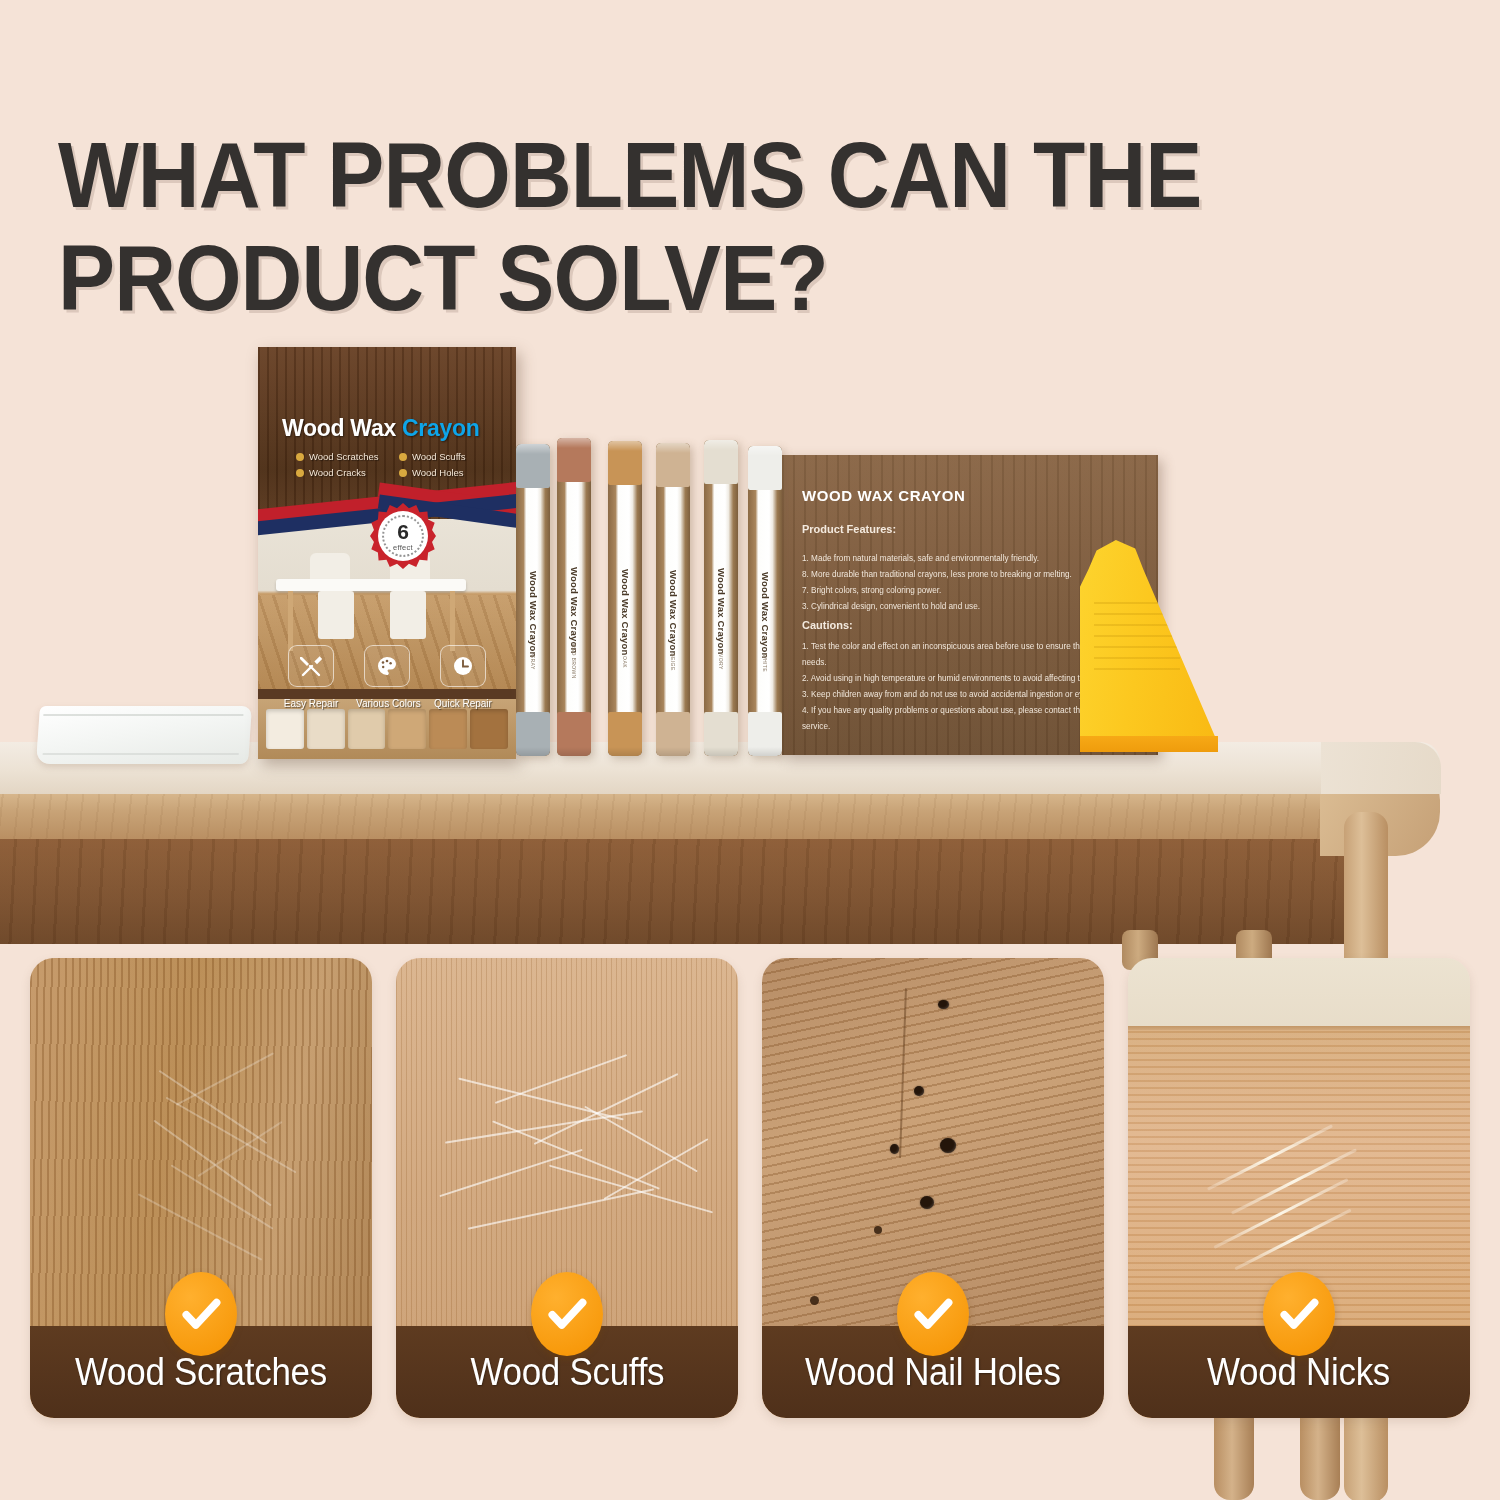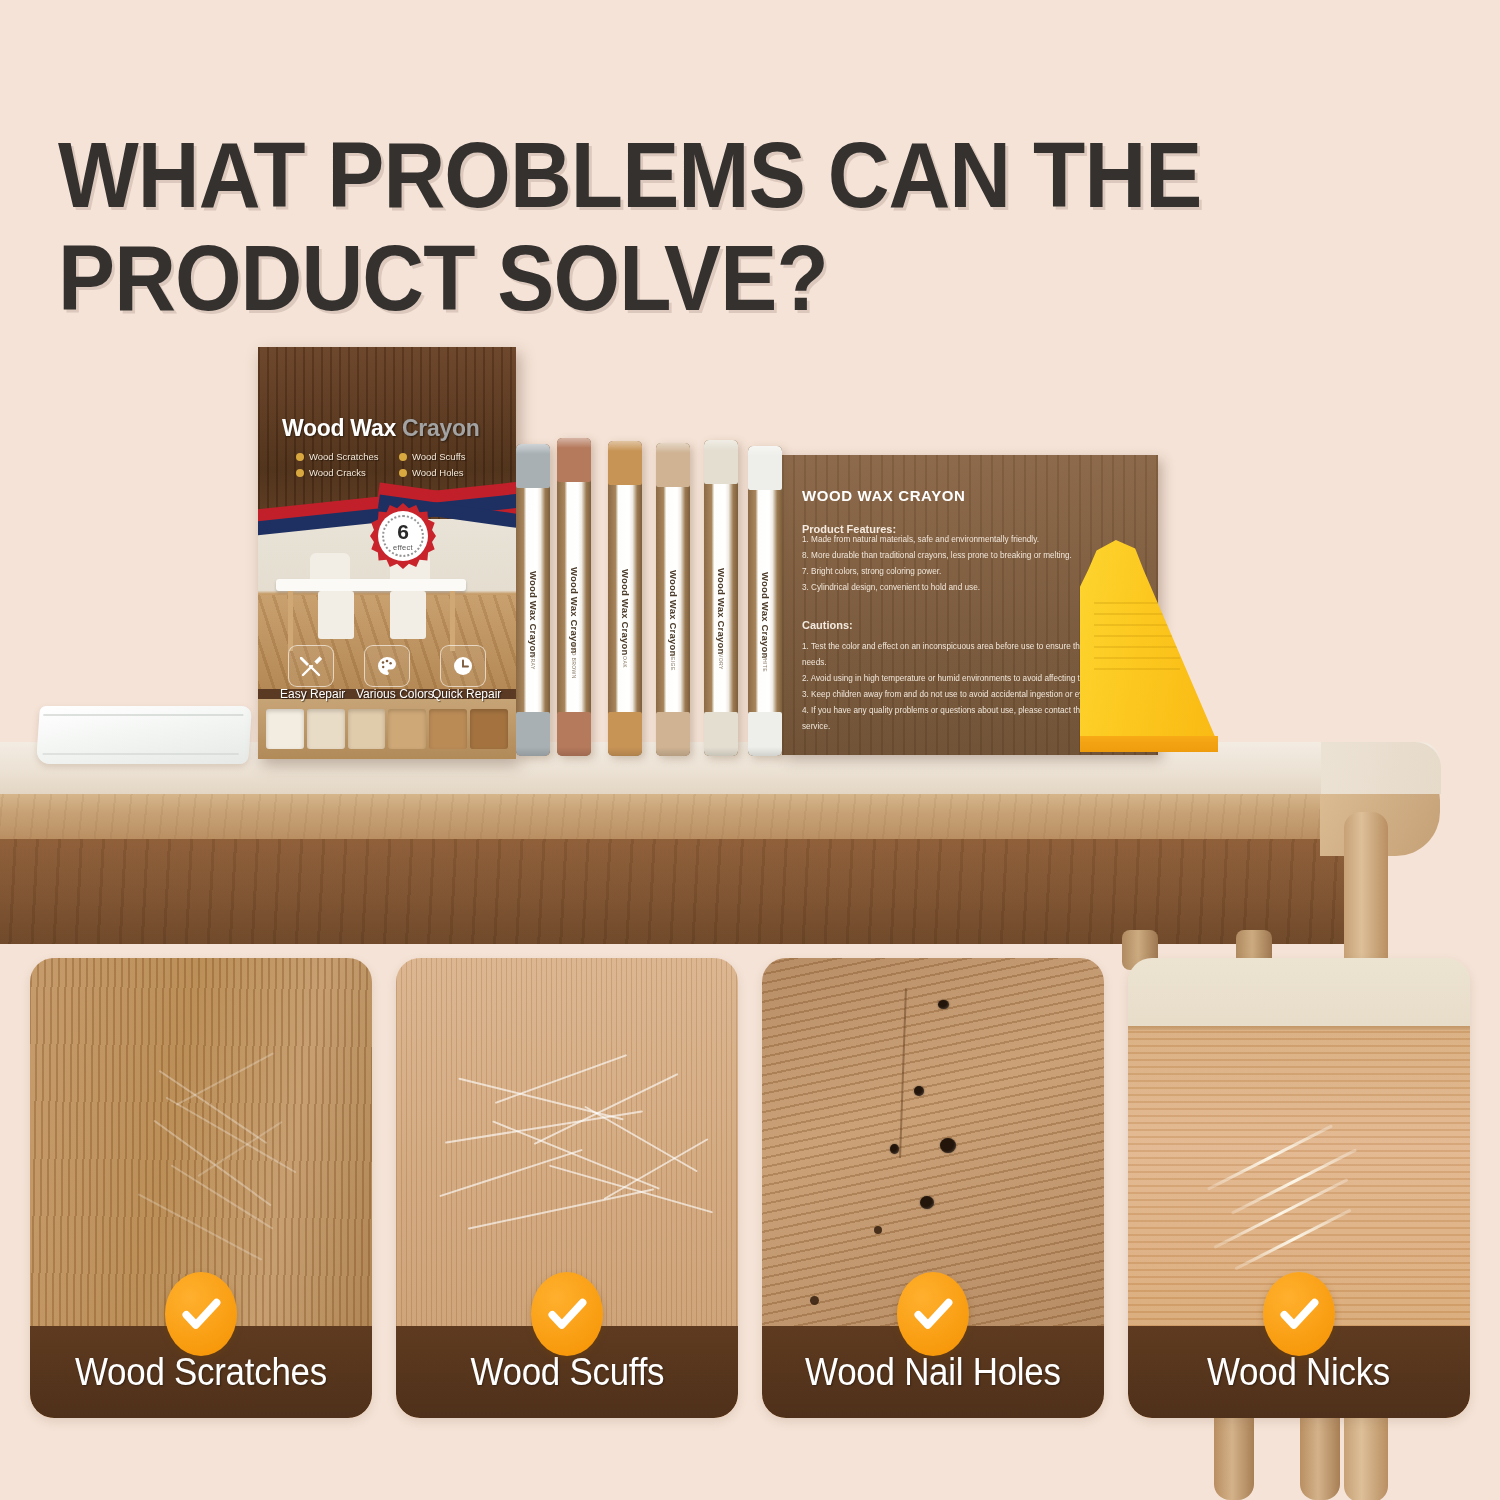--- a/index.html
+++ b/index.html
@@ -91,21 +91,21 @@
     position:absolute;left:0;top:0;right:0;height:175px;
     background:linear-gradient(#6b4428,#4e3018 70%,#5c3a20);
   }
   .box-wood:after{content:"";position:absolute;inset:0;opacity:.45;
     background:repeating-linear-gradient(90deg,rgba(30,12,2,.45) 0 2px,rgba(255,255,255,.05) 2px 9px);}
   .box-title{
     position:absolute;left:24px;top:68px;font-size:23px;font-weight:700;
     color:#fff;letter-spacing:-.3px;white-space:nowrap;z-index:3;
     text-shadow:1px 1px 2px rgba(0,0,0,.5);
   }
-  .box-title .gold{color:#a3a3a3;text-align:right;}
+  .box-title .gold{color:#0ea5e9;text-align:right;}
   .box-bullets{position:absolute;left:38px;top:104px;width:200px;z-index:3;
     display:grid;grid-template-columns:1fr 1fr;gap:5px 6px;}
   .bul{display:flex;align-items:center;gap:5px;font-size:9.5px;color:#f3e6d6;
     white-space:nowrap;text-shadow:1px 1px 1px rgba(0,0,0,.5);}
   .bul i{width:8px;height:8px;border-radius:50%;background:#d9a93f;flex:0 0 auto;}
   .stripe-red{position:absolute;left:-10px;top:148px;width:290px;height:14px;
     background:#c1202b;transform:rotate(-6deg);z-index:2;}
   .stripe-red2{position:absolute;left:120px;top:148px;width:180px;height:14px;
     background:#c1202b;transform:rotate(8deg);z-index:2;}
   .stripe-blue{position:absolute;left:-10px;top:160px;width:290px;height:14px;
@@ -135,21 +135,21 @@
   .badge-num{font-size:21px;font-weight:700;color:#2a2a2a;line-height:1;}
   .badge-lab{font-size:7.5px;color:#555;letter-spacing:.3px;margin-top:1px;}
   .badge-dots{position:absolute;left:4px;top:4px;right:4px;bottom:4px;
     border-radius:50%;border:2px dotted rgba(60,60,60,.55);}
   .feat-row{position:absolute;left:22px;top:298px;width:214px;z-index:5;
     display:flex;justify-content:space-between;}
   .feat{width:62px;text-align:center;}
   .feat-ico{width:44px;height:40px;margin:0 auto;border:1.5px solid rgba(255,255,255,.6);
     border-radius:9px;display:flex;align-items:center;justify-content:center;
     background:rgba(255,255,255,.07);}
-  .feat-lab{font-size:12px;color:#fff;margin-top:0;white-space:nowrap;
+  .feat-lab{font-size:10px;color:#fff;margin-top:11px;white-space:nowrap;
     text-shadow:1px 1px 1px rgba(0,0,0,.55);}
   .swatch-strip{position:absolute;left:0;top:352px;right:0;height:60px;
     background:linear-gradient(#c7a476,#b18a58);display:flex;align-items:center;
     padding:0 8px;gap:3px;z-index:4;}
   .sw{flex:1;height:40px;border-radius:3px;box-shadow:inset 0 2px 4px rgba(0,0,0,.18);}
 
   
   .crayon{
     position:absolute;width:34px;border-radius:5px;
     box-shadow:3px 3px 8px rgba(120,90,60,.30);
@@ -182,21 +182,21 @@
     overflow:hidden;
   }
   .card-grain{position:absolute;inset:0;opacity:.22;
     background:repeating-linear-gradient(90deg,rgba(40,22,6,.5) 0 2px,rgba(255,255,255,.07) 2px 11px);}
   .card-h1{position:absolute;left:20px;top:32px;font-size:15px;font-weight:700;
     color:#fff;letter-spacing:.6px;}
   .card-h2{position:absolute;left:20px;font-size:11px;font-weight:700;color:#f4eadf;}
   .card-h2.a{top:68px;} .card-h2.b{top:164px;}
   .card-list{position:absolute;left:20px;right:10px;font-size:8.2px;color:#f0e6da;
     line-height:1.95;}
-  .card-list.a{top:77px;} .card-list.b{top:184px;}
+  .card-list.a{top:96px;} .card-list.b{top:184px;}
 
   
   .scraper{
     position:absolute;left:1080px;top:540px;width:138px;height:212px;
     background:linear-gradient(100deg,#fdd42e 0%,#fcc81f 45%,#f9b913 100%);
     clip-path:polygon(6% 14%,12% 5%,26% 0%,40% 4%,46% 14%,100% 96%,100% 100%,0 100%,0 22%);
     box-shadow:3px 4px 9px rgba(150,110,30,.3);
   }
   .scraper-ridges{position:absolute;left:14px;top:62px;width:86px;height:72px;
     background:repeating-linear-gradient(180deg,rgba(200,150,10,.30) 0 2px,rgba(255,255,255,0) 2px 11px);}

